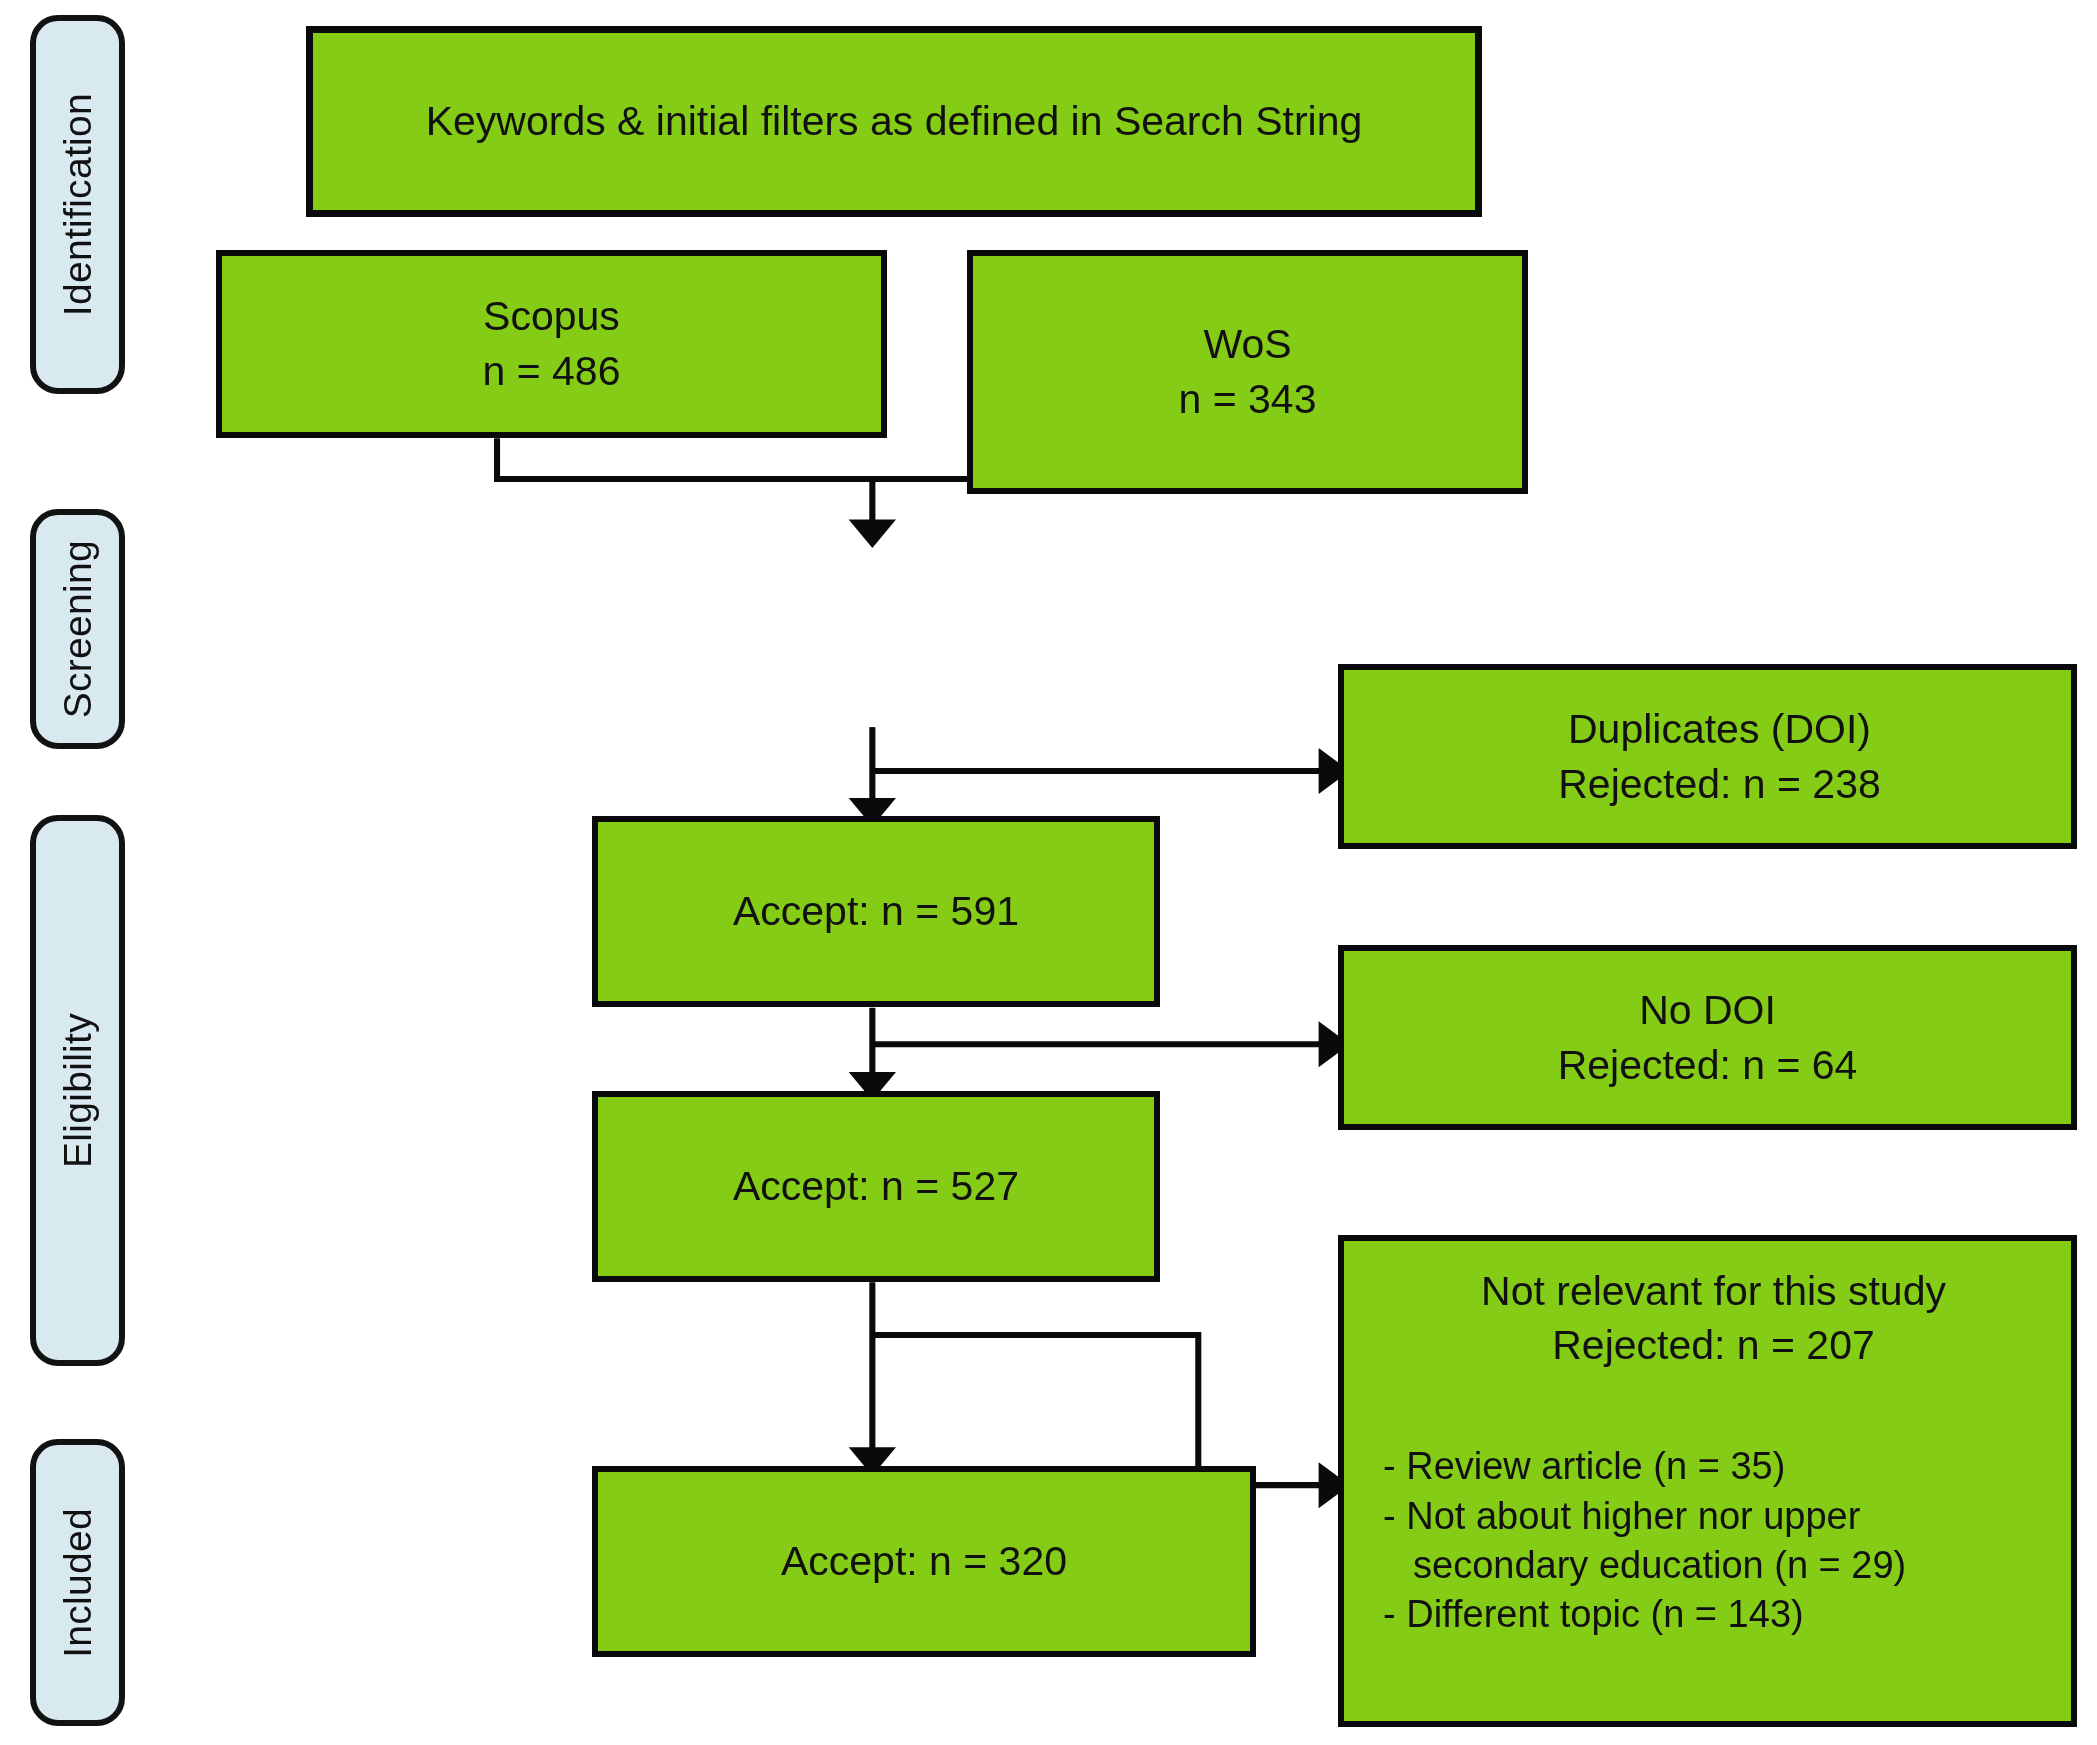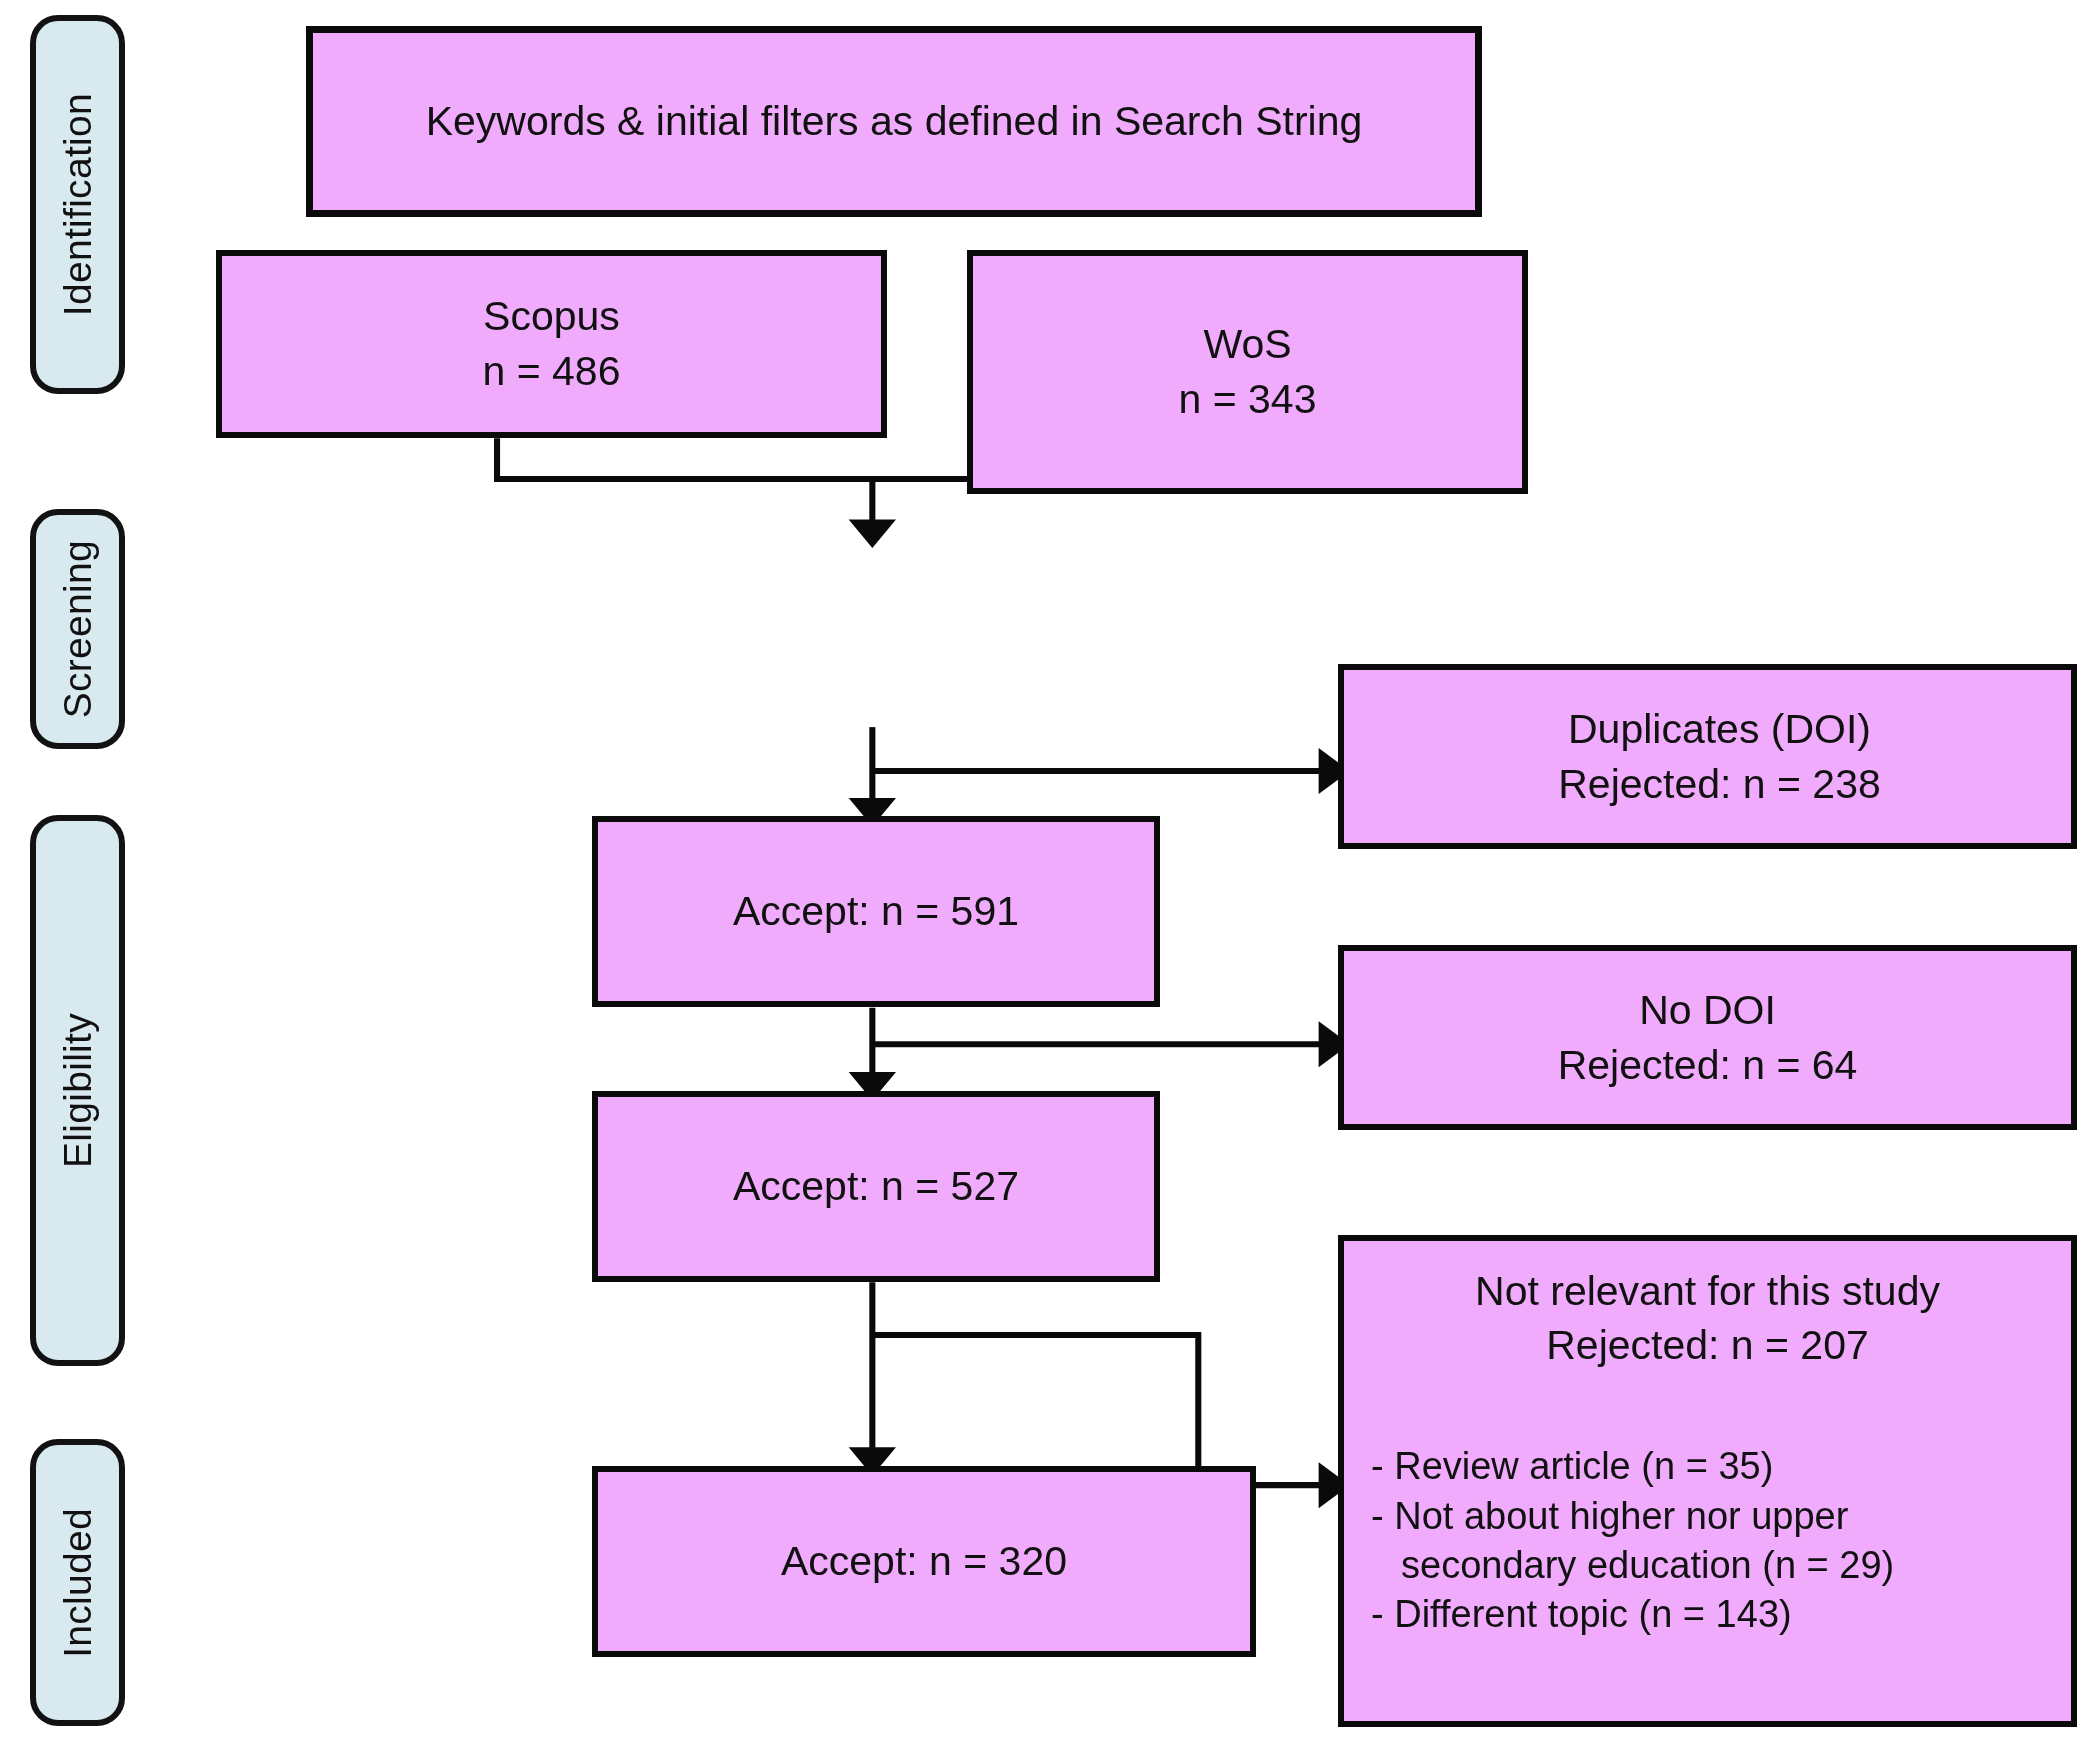--- a/index.html
+++ b/index.html
@@ -36,21 +36,21 @@
     writing-mode: vertical-rl;
     transform: rotate(180deg);
     font-size: 39px;
     color: #111111;
     letter-spacing: 0.3px;
     white-space: nowrap;
     font-family: "Liberation Sans", sans-serif;
   }
   .node-box {
     position: absolute;
-    background: #f0abfc;
+    background: #84cc16;
     border: 6px solid #0a0a0a;
     box-sizing: border-box;
     display: flex;
     align-items: center;
     justify-content: center;
     text-align: center;
   }
   .node-box.thick {
     border-width: 7.4px;
   }
@@ -191,21 +191,21 @@
     </span>
   </div>
 
   <div class="node-box" style="left:1338px; top:945px; width:739px; height:185px;">
     <span class="node-text">
       <span class="ln">No DOI</span>
       <span class="ln">Rejected: n = 64</span>
     </span>
   </div>
 
-  <div class="node-box" style="left:1338px; top:1235px; width:739px; height:492px; align-items:flex-start;">
+  <div class="node-box" style="left:1338px; top:1235px; width:739px; height:492px; align-items:flex-start;padding-left:12px;">
     <span class="box-reject-list">
       <span class="reject-head">
         <span class="ln">Not relevant for this study</span>
         <span class="ln">Rejected: n = 207</span>
       </span>
       <span class="reject-gap" style="display:block;"></span>
       <span class="reject-items">
         <span class="ri">- Review article (n = 35)</span>
         <span class="ri">- Not about higher nor upper</span>
         <span class="ri cont">secondary education (n = 29)</span>

